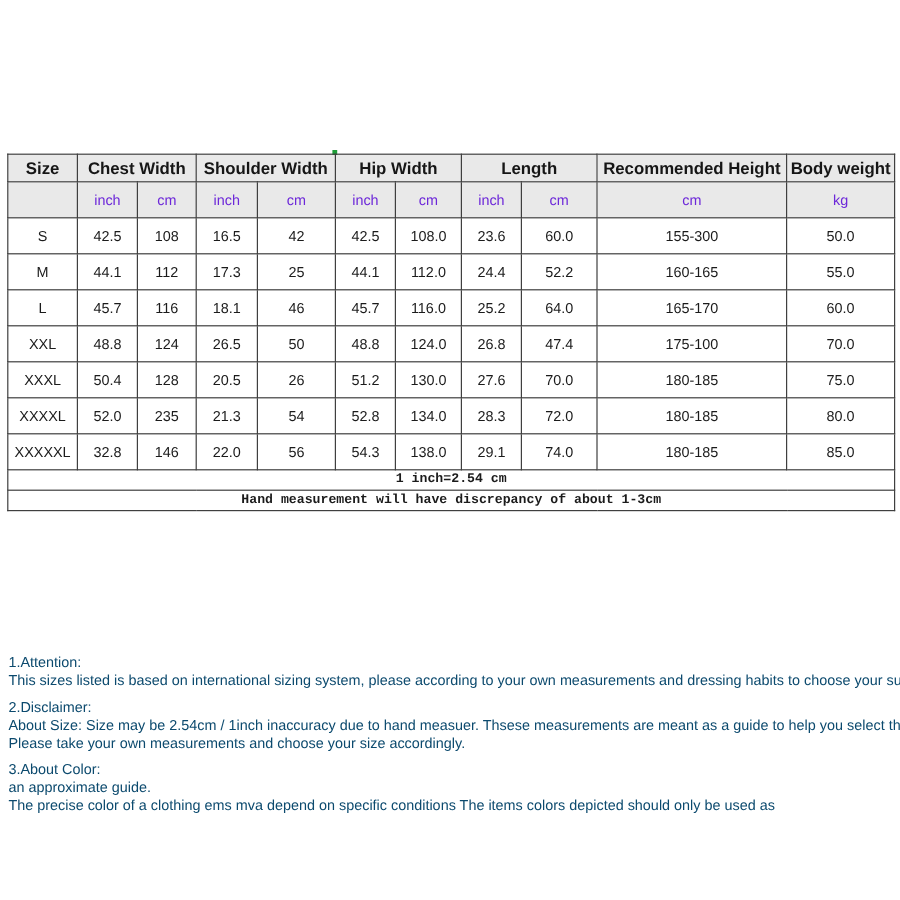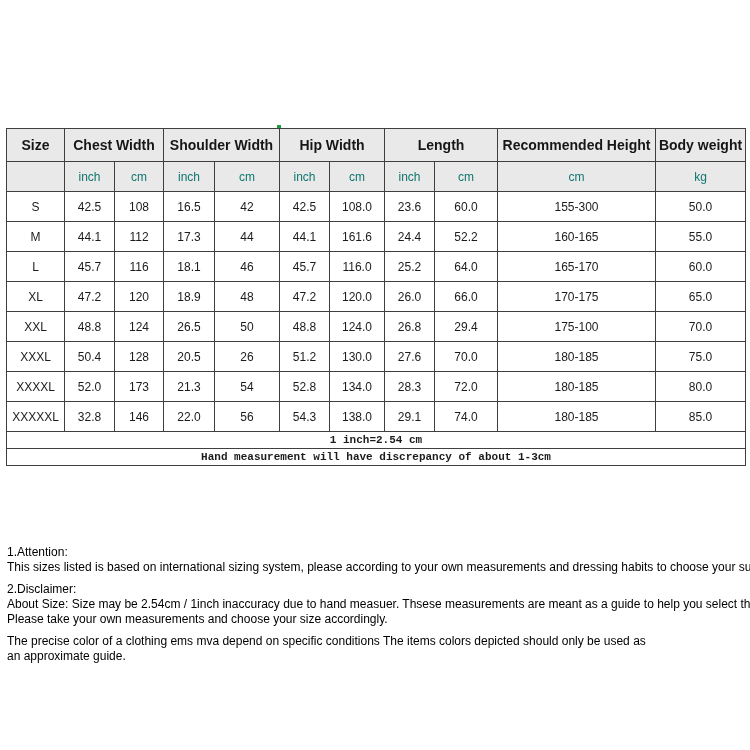--- a/index.html
+++ b/index.html
@@ -26,30 +26,30 @@
   }
   .size-table th, .size-table td {
     border: 1px solid #3f3f3f;
     text-align: center;
     vertical-align: middle;
     overflow: hidden;
     white-space: nowrap;
   }
   .size-table thead th { background: #e9e9e9; }
   .header-main th {
-    height: 33px;
+    height: 23px;
     font-size: 14px;
     font-weight: bold;
     color: #161616;
   }
   .header-units th {
     height: 30px;
     font-size: 12px;
     font-weight: normal;
-    color: #0f766e;
+    color: #6d28d9;
   }
   .size-table tbody td {
     height: 30px;
     font-size: 12px;
     background: #ffffff;
   }
   .size-table tfoot td {
     height: 17px;
     background: #ffffff;
     font-family: "Liberation Mono", "DejaVu Sans Mono", monospace;
@@ -65,21 +65,21 @@
     width: 4px; height: 7px;
     background: #1e9e38;
   }
 
   
   .notes {
     position: absolute;
     left: 7px; top: 545px;
     width: 738px;
     font-size: 12px;
-    color: #000000;
+    color: #0c4a6e;
   }
   .note { margin-bottom: 7px; }
   .note > div { line-height: 15px; white-space: nowrap; }
 </style>
 </head>
 <body>
 
 <div class="page">
 
   <span class="green-marker"></span>
@@ -134,84 +134,71 @@
           <td>23.6</td>
           <td>60.0</td>
           <td>155-300</td>
           <td>50.0</td>
         </tr>
         <tr>
           <td>M</td>
           <td>44.1</td>
           <td>112</td>
           <td>17.3</td>
-          <td>44</td>
+          <td>25</td>
           <td>44.1</td>
-          <td>161.6</td>
+          <td>112.0</td>
           <td>24.4</td>
           <td>52.2</td>
           <td>160-165</td>
           <td>55.0</td>
         </tr>
         <tr>
           <td>L</td>
           <td>45.7</td>
           <td>116</td>
           <td>18.1</td>
           <td>46</td>
           <td>45.7</td>
           <td>116.0</td>
           <td>25.2</td>
           <td>64.0</td>
           <td>165-170</td>
           <td>60.0</td>
         </tr>
         <tr>
-          <td>XL</td>
-          <td>47.2</td>
-          <td>120</td>
-          <td>18.9</td>
-          <td>48</td>
-          <td>47.2</td>
-          <td>120.0</td>
-          <td>26.0</td>
-          <td>66.0</td>
-          <td>170-175</td>
-          <td>65.0</td>
-        </tr>
-        <tr>
           <td>XXL</td>
           <td>48.8</td>
           <td>124</td>
           <td>26.5</td>
           <td>50</td>
           <td>48.8</td>
           <td>124.0</td>
           <td>26.8</td>
-          <td>29.4</td>
+          <td>47.4</td>
           <td>175-100</td>
           <td>70.0</td>
         </tr>
         <tr>
           <td>XXXL</td>
           <td>50.4</td>
           <td>128</td>
           <td>20.5</td>
           <td>26</td>
           <td>51.2</td>
           <td>130.0</td>
           <td>27.6</td>
           <td>70.0</td>
           <td>180-185</td>
           <td>75.0</td>
         </tr>
         <tr>
           <td>XXXXL</td>
           <td>52.0</td>
-          <td>173</td>
+          <td>235</td>
           <td>21.3</td>
           <td>54</td>
           <td>52.8</td>
           <td>134.0</td>
           <td>28.3</td>
           <td>72.0</td>
           <td>180-185</td>
           <td>80.0</td>
         </tr>
         <tr>
@@ -242,18 +229,19 @@
     <div class="note">
       <div>1.Attention:</div>
       <div>This sizes listed is based on international sizing system, please according to your own measurements and dressing habits to choose your suitable size.</div>
     </div>
     <div class="note">
       <div>2.Disclaimer:</div>
       <div>About Size: Size may be 2.54cm / 1inch inaccuracy due to hand measuer. Thsese measurements are meant as a guide to help you select the correct size.</div>
       <div>Please take your own measurements and choose your size accordingly.</div>
     </div>
     <div class="note">
+      <div>3.About Color:</div>
+      <div>an approximate guide.</div>
       <div>The precise color of a clothing ems mva depend on specific conditions The items colors depicted should only be used as</div>
-      <div>an approximate guide.</div>
     </div>
   </div>
 
 </div>
 
 </body></html>

